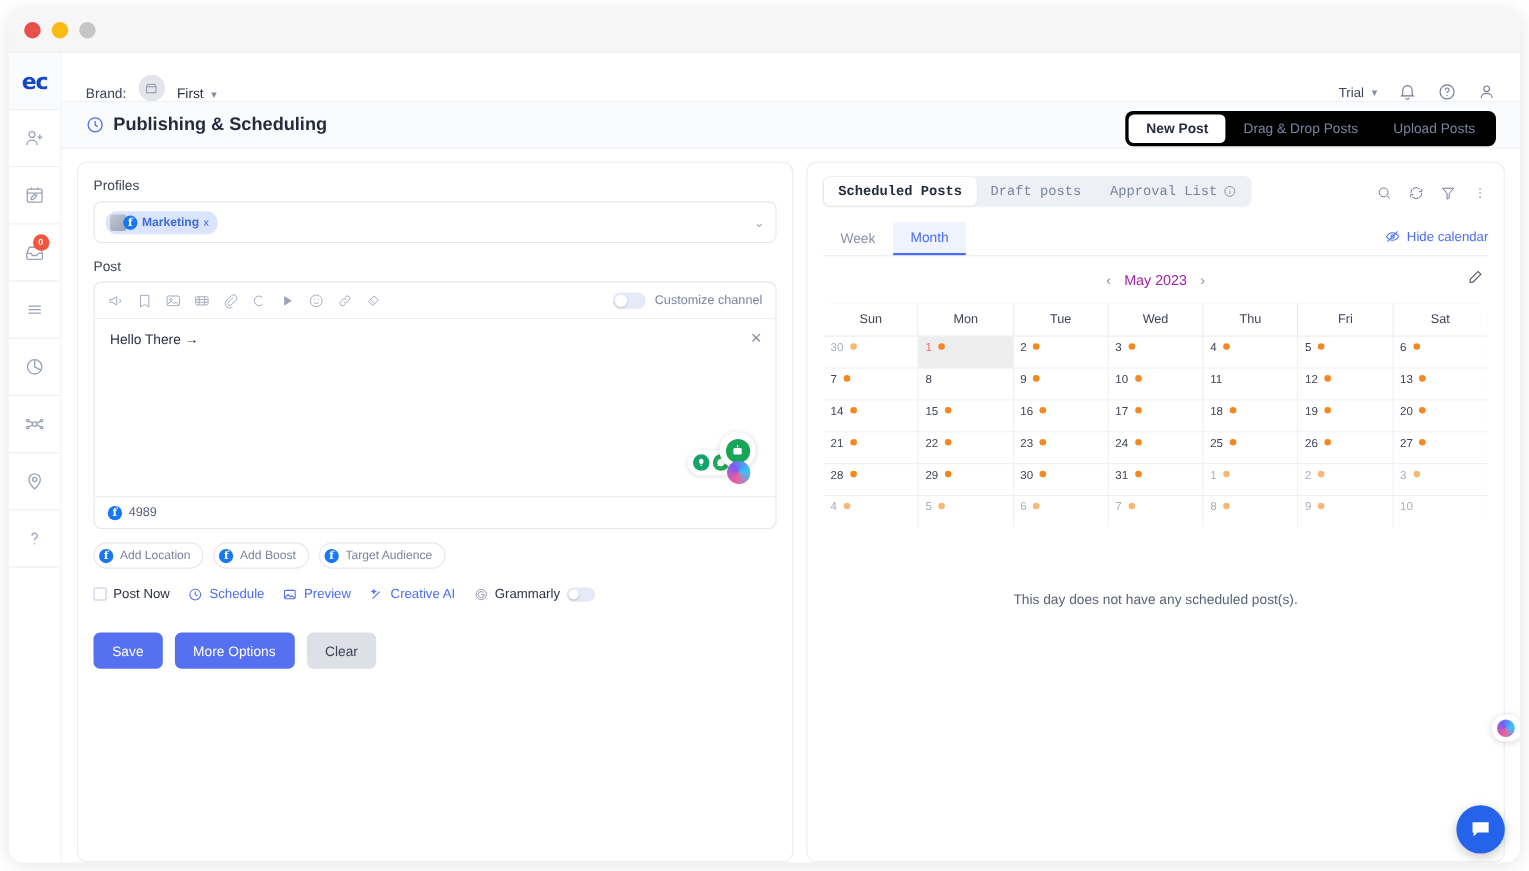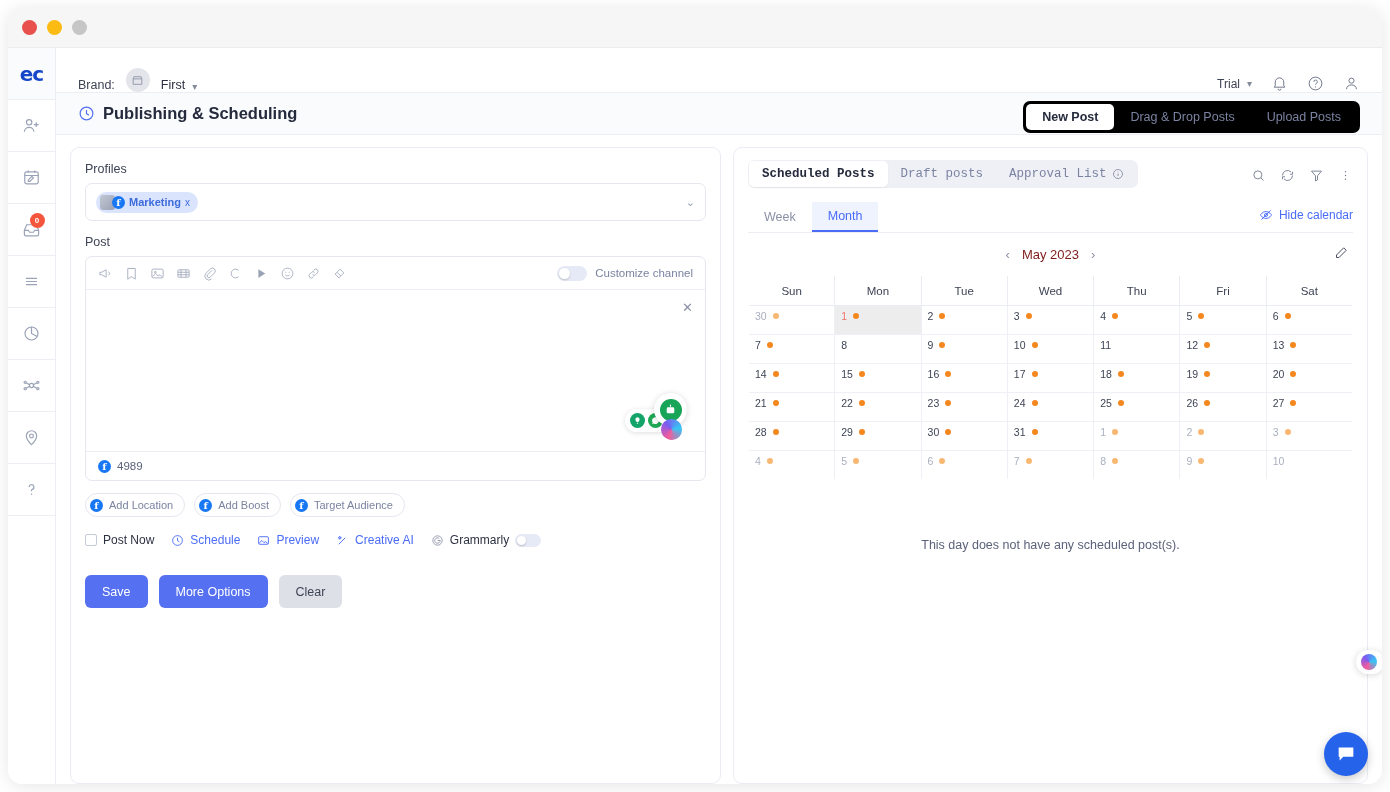--- a/index.html
+++ b/index.html
@@ -224,21 +224,21 @@
   }
   .subtab { padding: 7px 16px; font-size: 12.5px; color: #8a91a6; cursor: pointer; }
   .subtab.active { color: #4a6cf7; background: #eff3fe; border-bottom: 2px solid #4a6cf7; }
   .hide-cal {
     margin-left: auto; display: flex; align-items: center; gap: 6px;
     font-size: 12px; color: #4a6cf7; cursor: pointer; padding-bottom: 4px;
   }
 
   .cal-nav { display: flex; align-items: center; justify-content: center; height: 42px; position: relative; }
   .cal-nav .arrow { color: #8a91a6; font-size: 13px; cursor: pointer; padding: 0 12px; }
-  .cal-title { font-size: 13px; color: #7f1d1d; }
+  .cal-title { font-size: 13px; color: #a21caf; }
   .cal-edit { position: absolute; right: 4px; cursor: pointer; }
 
   table.cal { width: 100%; border-collapse: collapse; table-layout: fixed;
               border: 1px solid #e9ecf2; border-radius: 7px; overflow: hidden; }
   table.cal th {
     font-size: 11.5px; font-weight: 400; color: #3e4455;
     height: 30px; border: 1px solid #e9ecf2; background: #fff;
   }
   table.cal td {
     height: 29px; border: 1px solid #eef0f5; vertical-align: top;
@@ -462,20 +462,21 @@
               </svg>
 
               <div class="toggle-wrap">
                 <div class="toggle"></div>
                 <span class="toggle-label">Customize channel</span>
               </div>
             </div>
 
             <div class="editor-body">
               <span class="editor-x">✕</span>
+              <div class="editor-text">Hello There →</div>
 
               <div class="widget-cluster">
                 <div class="wpill">
                   <span class="wdot g1">
                     <svg width="9" height="9" viewBox="0 0 24 24" fill="#fff" stroke="none">
                       <path d="M12 3a6 6 0 0 0-3 11v2h6v-2a6 6 0 0 0-3-11z"></path>
                         <rect x="10" y="18" width="4" height="2.4" rx="1"></rect>
                     </svg>
                   </span>
                   <span class="wdot g2">

